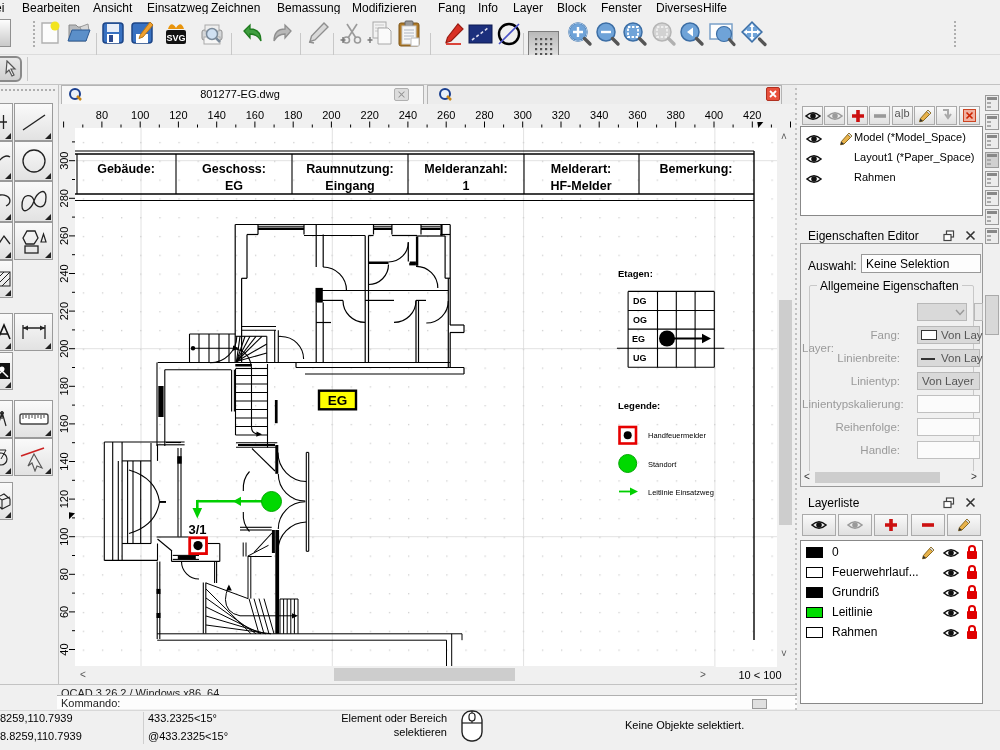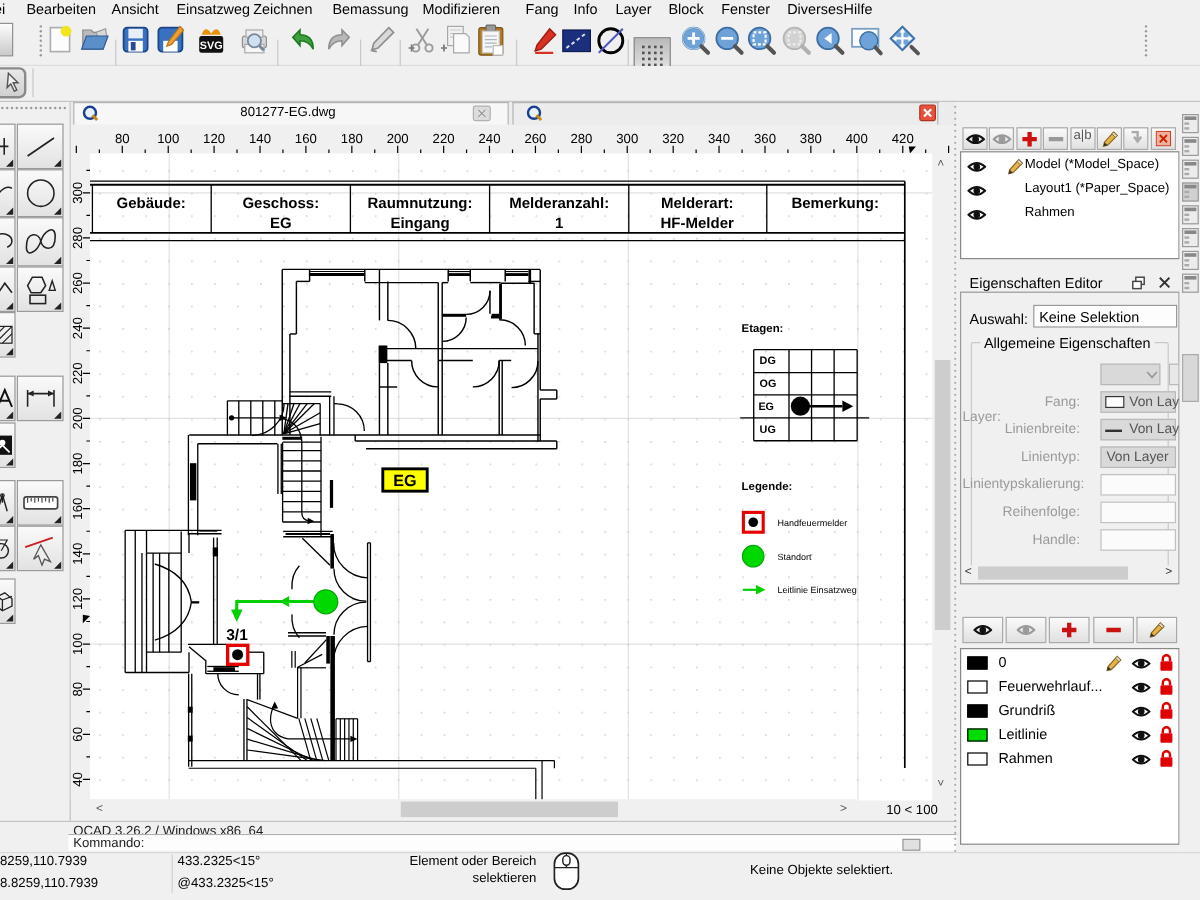--- a/index.html
+++ b/index.html
@@ -1046,20 +1046,30 @@
 <span class="abs" style="left:5px;top:313px;width:98px;text-align:right;font-size:11.5px;color:#9a9a9a;">Linientypskalierung:</span>
 <div class="abs" style="left:120px;top:310px;width:63px;height:18px;overflow:hidden;background:#fbfbfb;border:1px solid #c0c0c0;"></div>
 <span class="abs" style="left:5px;top:336px;width:98px;text-align:right;font-size:11.5px;color:#9a9a9a;">Reihenfolge:</span>
 <div class="abs" style="left:120px;top:333px;width:63px;height:18px;overflow:hidden;background:#fbfbfb;border:1px solid #c0c0c0;"></div>
 <span class="abs" style="left:5px;top:359px;width:98px;text-align:right;font-size:11.5px;color:#9a9a9a;">Handle:</span>
 <div class="abs" style="left:120px;top:356px;width:63px;height:18px;overflow:hidden;background:#fbfbfb;border:1px solid #c0c0c0;"></div>
 <div class="abs" style="left:5px;top:386px;width:179px;height:13px;background:#f0f0f0;"></div>
 <span class="abs" style="left:7px;top:386px;font-size:10px;color:#333;">˂</span>
 <span class="abs" style="left:174px;top:386px;font-size:10px;color:#333;">˃</span>
 <div class="abs" style="left:18px;top:387px;width:125px;height:11px;background:#cdcdcd;"></div>
+<div class="abs" style="left:3px;top:409px;width:183px;height:18px;background:#f0f0f0;">
+        <span class="abs" style="left:8px;top:2px;font-size:12px;">Layerliste</span>
+        <svg class="abs" style="left:143px;top:3px" width="12" height="12" viewBox="0 0 12 12">
+          <rect x="3.5" y="1" width="7" height="6" fill="#fff" stroke="#444" stroke-width="1.2"></rect>
+          <rect x="1" y="4.5" width="7" height="6" fill="#fff" stroke="#444" stroke-width="1.2"></rect>
+        </svg>
+        <svg class="abs" style="left:165px;top:3px" width="11" height="11" viewBox="0 0 11 11">
+          <path d="M1.5 1.5 L9.5 9.5 M9.5 1.5 L1.5 9.5" stroke="#333" stroke-width="1.6"></path>
+        </svg>
+      </div>
 <div class="abs" style="left:5.0px;top:429px;width:34px;height:22px;background:linear-gradient(#fafafa,#e0e0e0);border:1px solid #aaa;"></div>
 <svg class="abs" style="left:14.0px;top:434px" width="16" height="12" viewBox="0 0 16 12">
         <path d="M1 6 Q8 -0.5 15 6 Q8 12.5 1 6 Z" fill="none" stroke="#111" stroke-width="1.6"></path>
         <circle cx="8" cy="6" r="2.8" fill="#111"></circle>
       </svg>
 <div class="abs" style="left:41.2px;top:429px;width:34px;height:22px;background:linear-gradient(#fafafa,#e0e0e0);border:1px solid #aaa;"></div>
 <svg class="abs" style="left:50.2px;top:434px" width="16" height="12" viewBox="0 0 16 12">
         <path d="M1 6 Q8 -0.5 15 6 Q8 12.5 1 6 Z" fill="none" stroke="#9a9a9a" stroke-width="1.6"></path>
         <circle cx="8" cy="6" r="2.8" fill="#9a9a9a"></circle>
       </svg>

